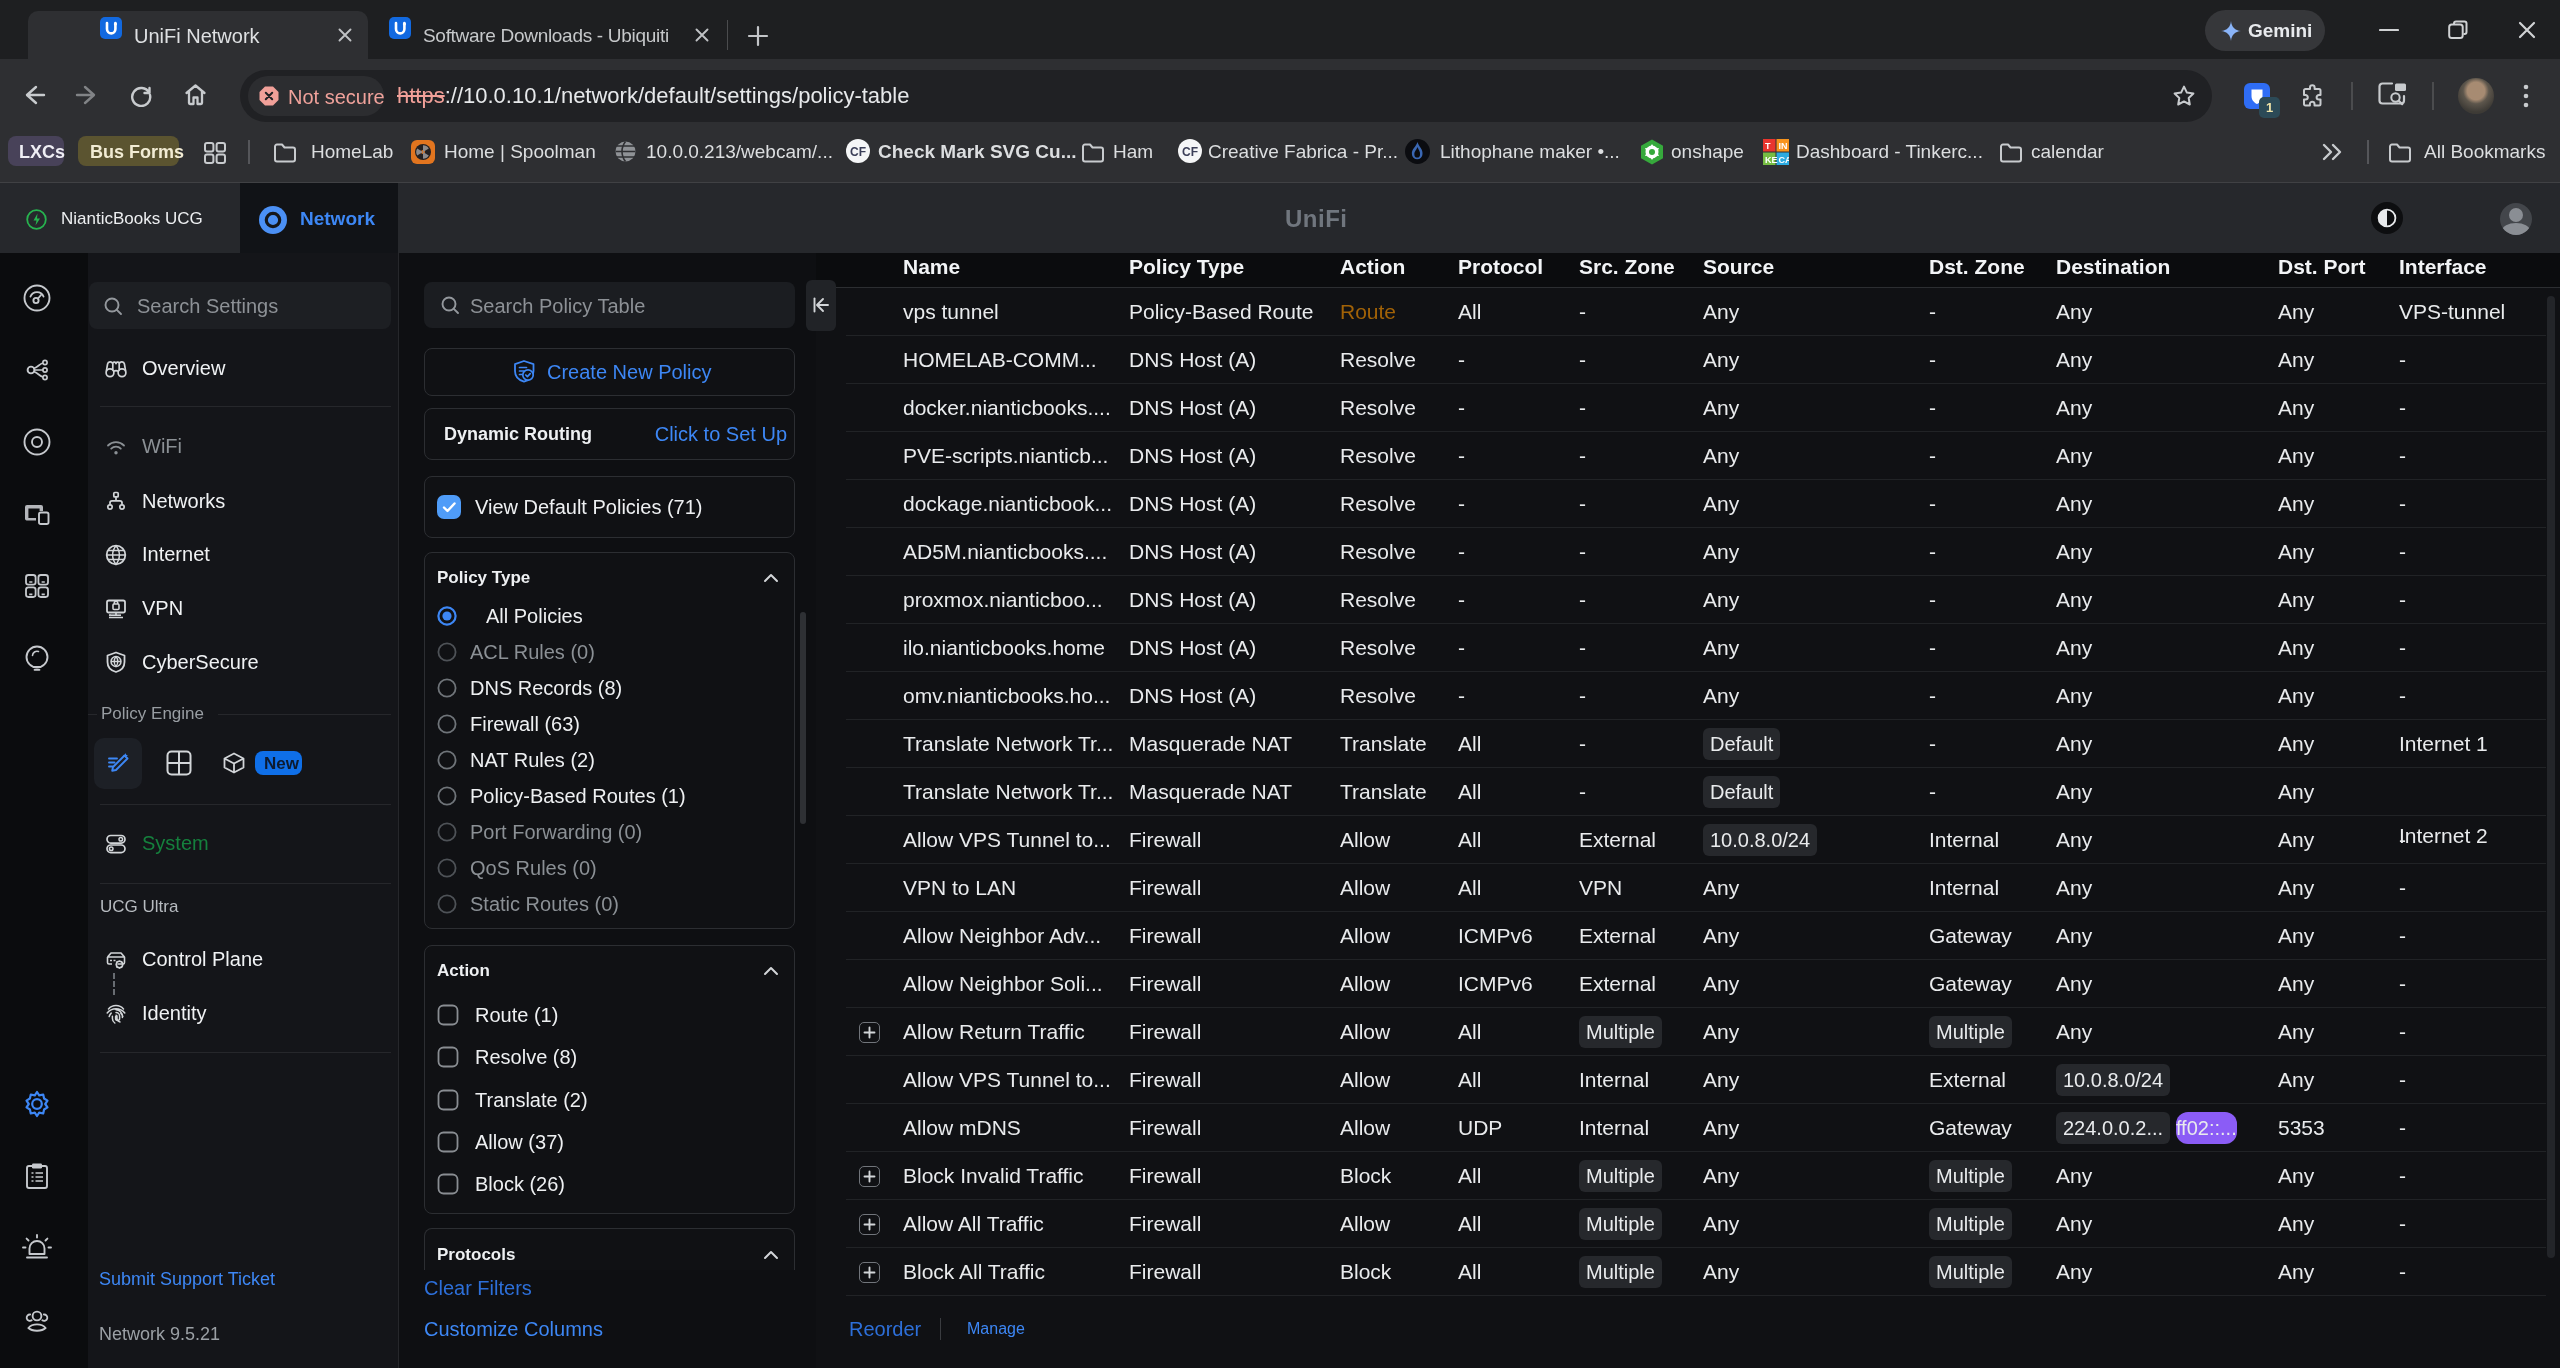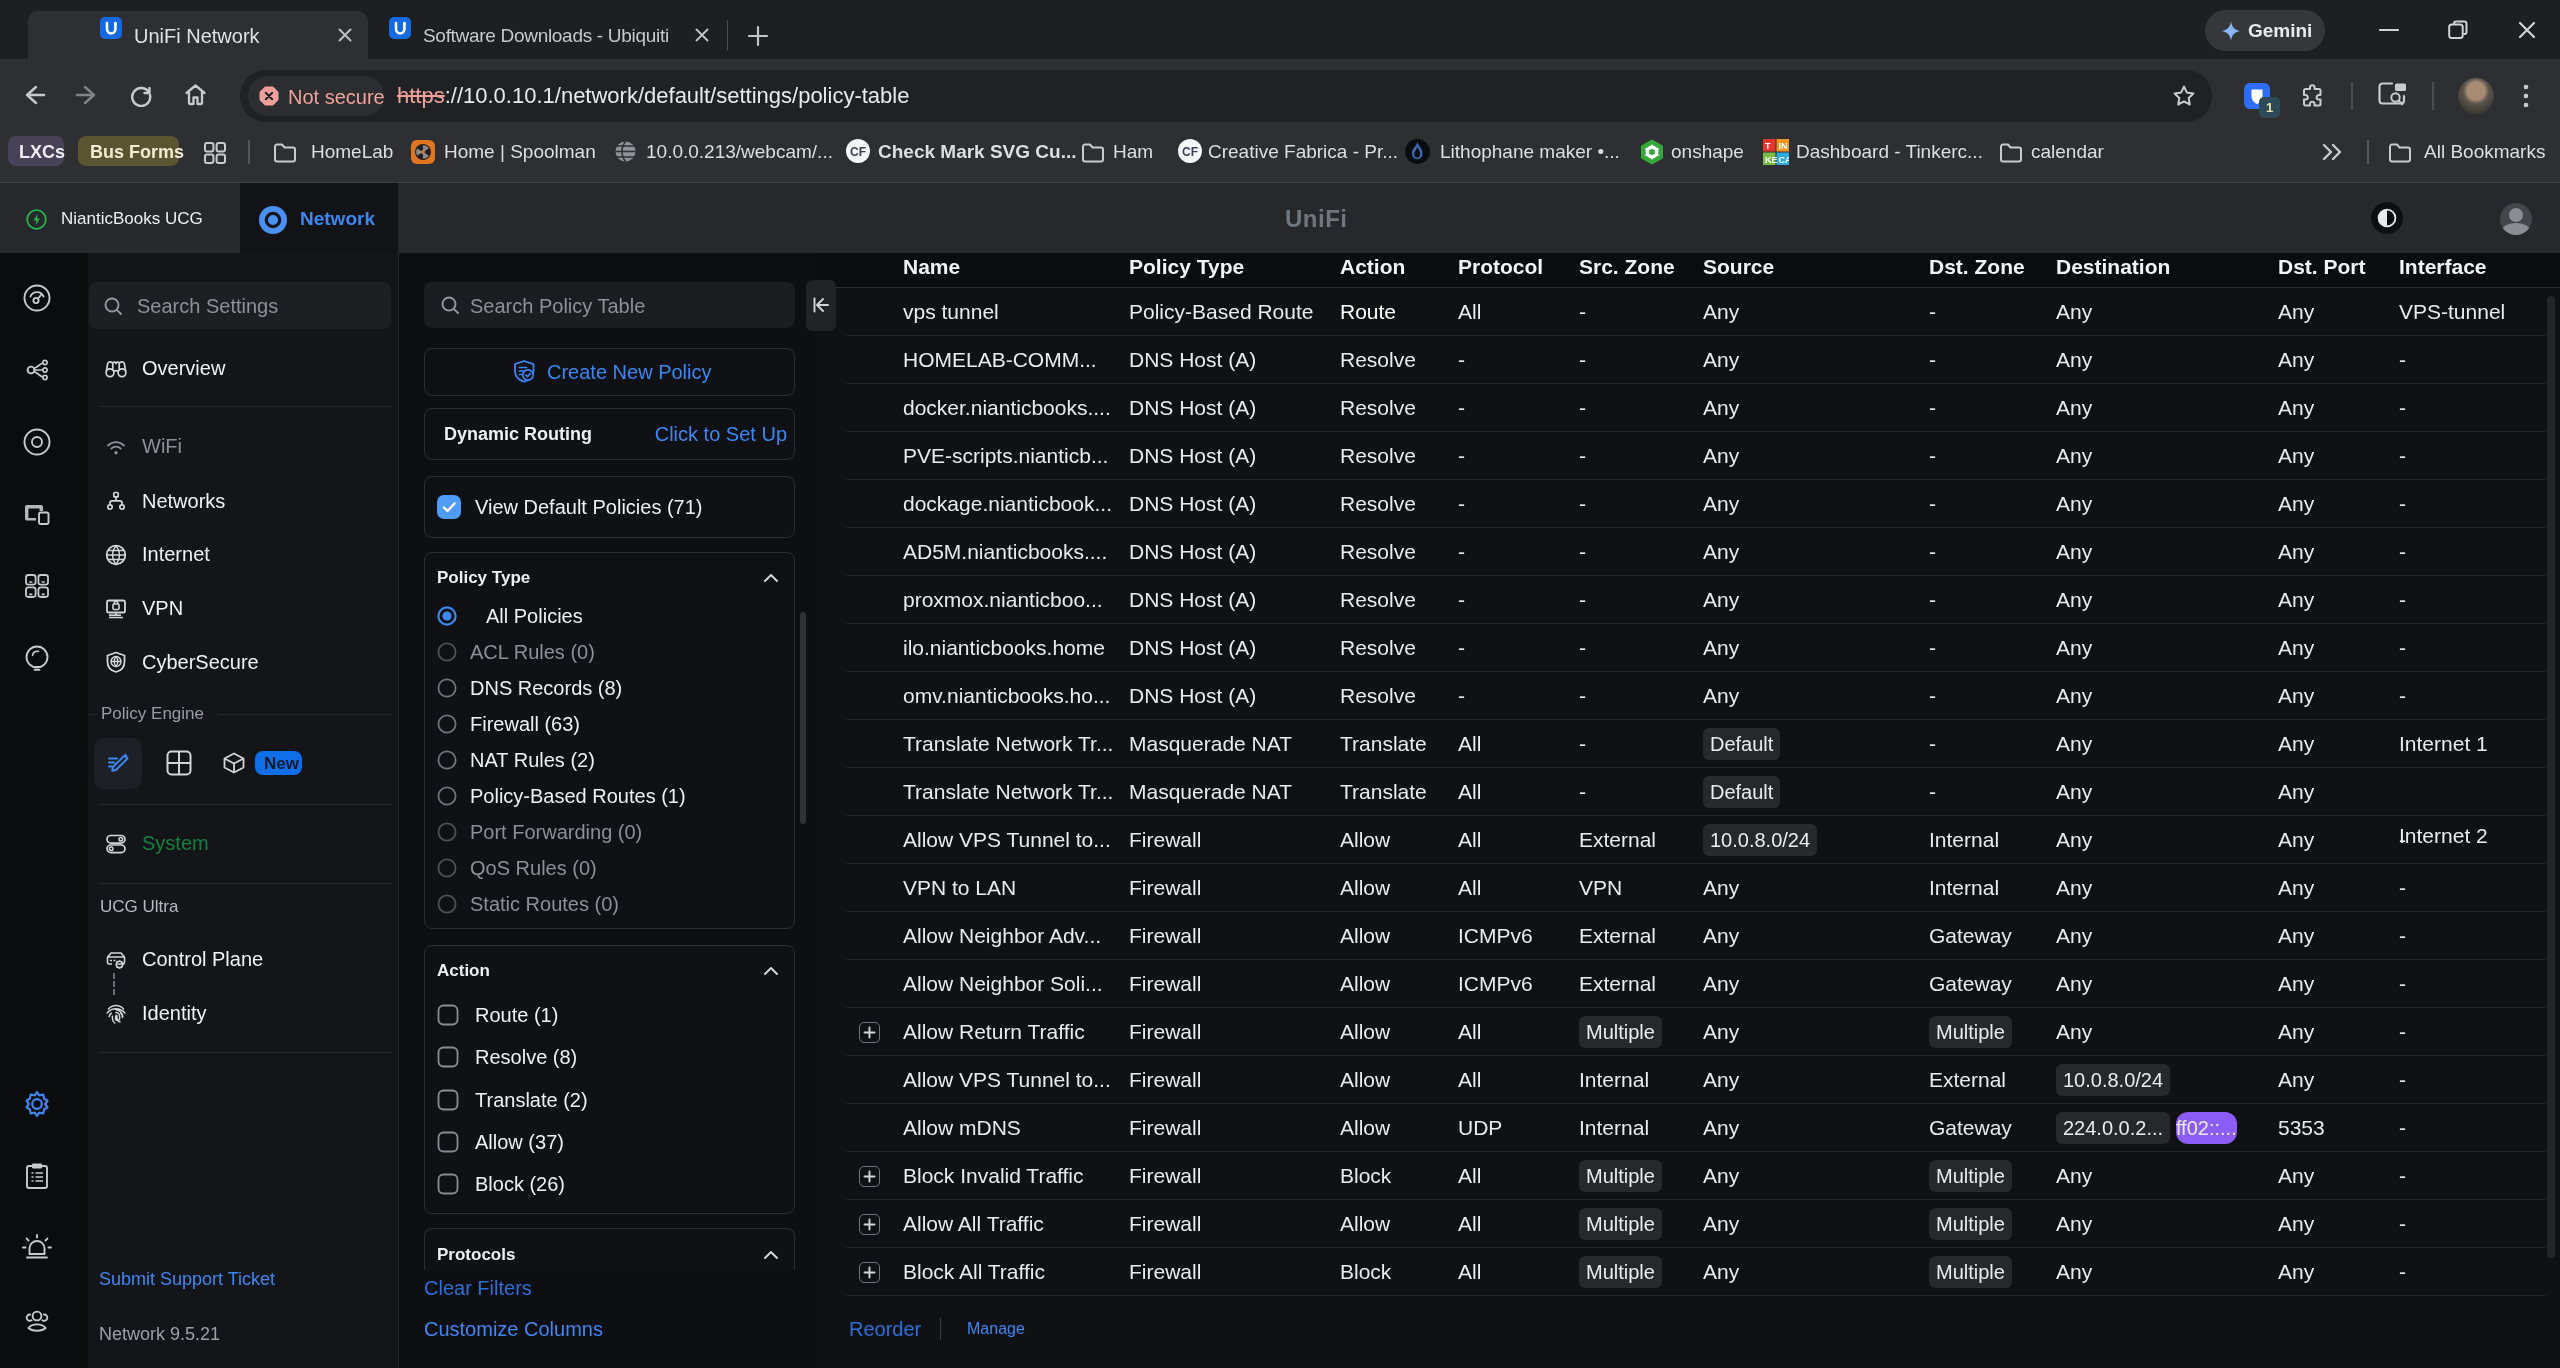--- a/index.html
+++ b/index.html
@@ -443,21 +443,21 @@
 <div class="abs txt" style="left:1458px;top:267px;transform:translateY(-50%);font-size:21px;color:#f2f4f6;font-weight:700;">Protocol</div>
 <div class="abs txt" style="left:1579px;top:267px;transform:translateY(-50%);font-size:21px;color:#f2f4f6;font-weight:700;">Src. Zone</div>
 <div class="abs txt" style="left:1703px;top:267px;transform:translateY(-50%);font-size:21px;color:#f2f4f6;font-weight:700;">Source</div>
 <div class="abs txt" style="left:1929px;top:267px;transform:translateY(-50%);font-size:21px;color:#f2f4f6;font-weight:700;">Dst. Zone</div>
 <div class="abs txt" style="left:2056px;top:267px;transform:translateY(-50%);font-size:21px;color:#f2f4f6;font-weight:700;">Destination</div>
 <div class="abs txt" style="left:2278px;top:267px;transform:translateY(-50%);font-size:21px;color:#f2f4f6;font-weight:700;">Dst. Port</div>
 <div class="abs txt" style="left:2399px;top:267px;transform:translateY(-50%);font-size:21px;color:#f2f4f6;font-weight:700;">Interface</div>
 <div class="abs" style="left:816px;top:287px;width:1744px;height:1px;background:#2c2e31"></div>
 <div class="abs txt" style="left:903px;top:312px;transform:translateY(-50%);font-size:21px;color:#e9ebed;font-weight:400;">vps tunnel</div>
 <div class="abs txt" style="left:1129px;top:312px;transform:translateY(-50%);font-size:21px;color:#e9ebed;font-weight:400;">Policy-Based Route</div>
-<div class="abs txt" style="left:1340px;top:312px;transform:translateY(-50%);font-size:21px;color:#ffffff;font-weight:400;">Route</div>
+<div class="abs txt" style="left:1340px;top:312px;transform:translateY(-50%);font-size:21px;color:#a16207;font-weight:400;">Route</div>
 <div class="abs txt" style="left:1458px;top:312px;transform:translateY(-50%);font-size:21px;color:#e9ebed;font-weight:400;">All</div>
 <div class="abs txt" style="left:1579px;top:312px;transform:translateY(-50%);font-size:21px;color:#e9ebed;font-weight:400;">-</div>
 <div class="abs txt" style="left:1703px;top:312px;transform:translateY(-50%);font-size:21px;color:#e9ebed;font-weight:400;">Any</div>
 <div class="abs txt" style="left:1929px;top:312px;transform:translateY(-50%);font-size:21px;color:#e9ebed;font-weight:400;">-</div>
 <div class="abs txt" style="left:2056px;top:312px;transform:translateY(-50%);font-size:21px;color:#e9ebed;font-weight:400;">Any</div>
 <div class="abs txt" style="left:2278px;top:312px;transform:translateY(-50%);font-size:21px;color:#e9ebed;font-weight:400;">Any</div>
 <div class="abs txt" style="left:2399px;top:312px;transform:translateY(-50%);font-size:21px;color:#e9ebed;font-weight:400;">VPS-tunnel</div>
 <div class="abs" style="left:846px;top:335px;width:1700px;height:1px;background:#212326"></div>
 <div class="abs txt" style="left:903px;top:360px;transform:translateY(-50%);font-size:21px;color:#e9ebed;font-weight:400;">HOMELAB-COMM...</div>
 <div class="abs txt" style="left:1129px;top:360px;transform:translateY(-50%);font-size:21px;color:#e9ebed;font-weight:400;">DNS Host (A)</div>

